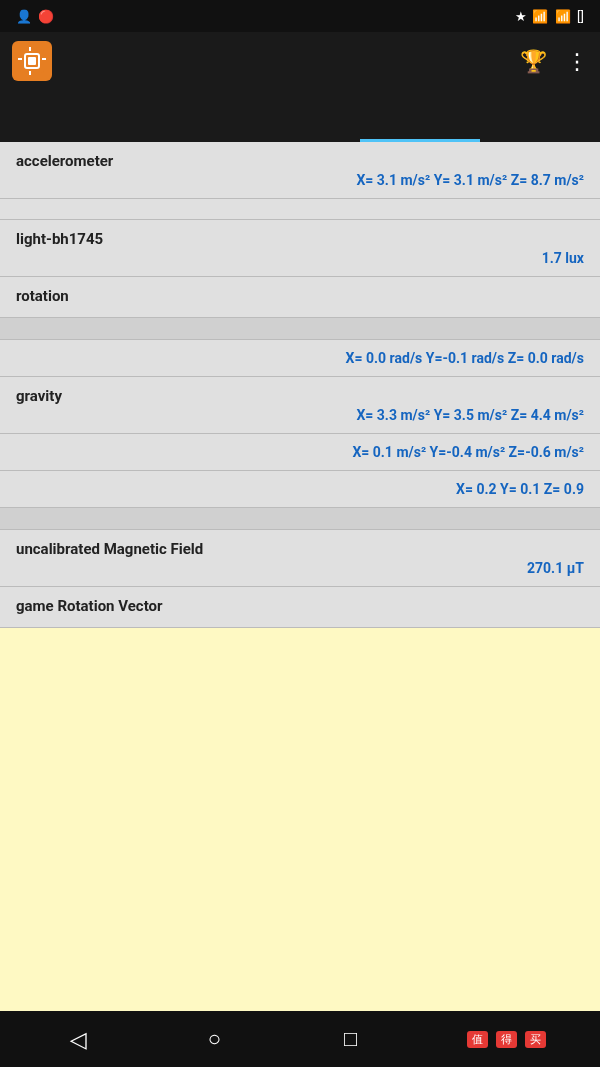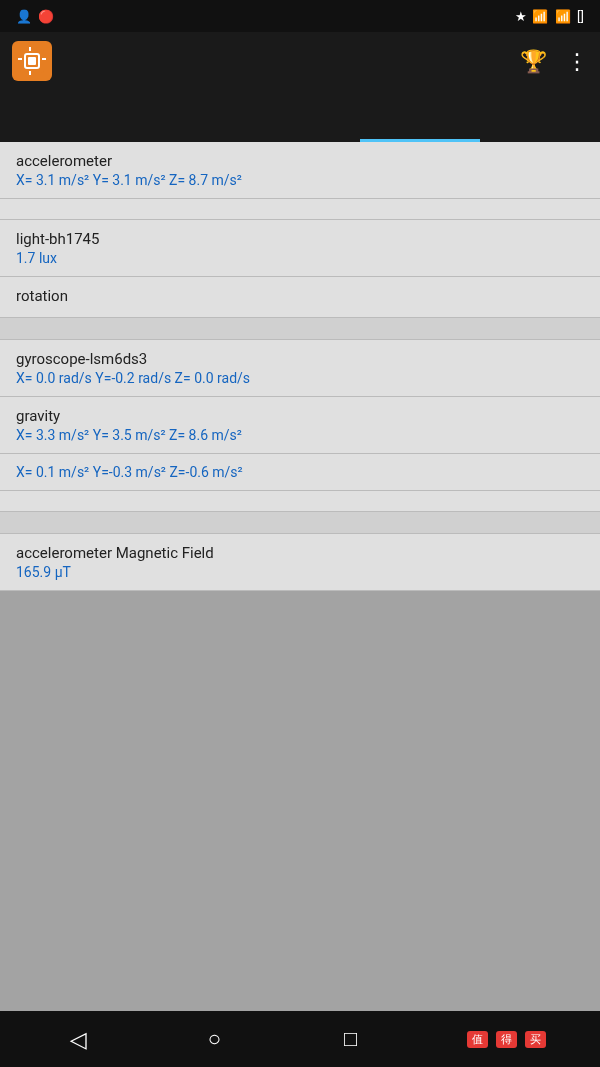--- a/index.html
+++ b/index.html
@@ -99,21 +99,22 @@
       left: 0;
       right: 0;
       height: 3px;
       background: #4fc3f7;
     }
 
     
     .content {
       flex: 1;
       overflow-y: auto;
-      background: #a3a3a3;
+      background: #fef9c3;
+      font-weight: bold;
     }
 
     
     .sensor-row {
       background: #e0e0e0;
       padding: 10px 16px;
       border-bottom: 1px solid #bbb;
     }
     .sensor-row.empty {
       background: #d0d0d0;
@@ -121,20 +122,21 @@
       padding: 0;
     }
     .sensor-name {
       font-size: 15px;
       color: #222;
       margin-bottom: 2px;
     }
     .sensor-value {
       font-size: 14px;
       color: #1565c0;
+      text-align: right;
     }
 
     
     .bottom-nav {
       background: #111;
       height: 56px;
       display: flex;
       align-items: center;
       justify-content: space-around;
       padding: 0 10px;
@@ -230,36 +232,39 @@
     </div>
     <div class="sensor-row">
       <div class="sensor-name">light-bh1745</div>
       <div class="sensor-value">1.7 lux</div>
     </div>
     <div class="sensor-row">
       <div class="sensor-name">rotation</div>
     </div>
     <div class="sensor-row empty"></div>
     <div class="sensor-row">
-      <div class="sensor-name">gyroscope-lsm6ds3</div>
-      <div class="sensor-value">X= 0.0 rad/s   Y=-0.2 rad/s   Z= 0.0 rad/s</div>
+      <div class="sensor-value">X= 0.0 rad/s   Y=-0.1 rad/s   Z= 0.0 rad/s</div>
     </div>
     <div class="sensor-row">
       <div class="sensor-name">gravity</div>
-      <div class="sensor-value">X= 3.3 m/s²   Y= 3.5 m/s²   Z= 8.6 m/s²</div>
-    </div>
-    <div class="sensor-row">
-      <div class="sensor-value">X= 0.1 m/s²   Y=-0.3 m/s²   Z=-0.6 m/s²</div>
-    </div>
-    <div class="sensor-row">
+      <div class="sensor-value">X= 3.3 m/s²   Y= 3.5 m/s²   Z= 4.4 m/s²</div>
+    </div>
+    <div class="sensor-row">
+      <div class="sensor-value">X= 0.1 m/s²   Y=-0.4 m/s²   Z=-0.6 m/s²</div>
+    </div>
+    <div class="sensor-row">
+      <div class="sensor-value">X= 0.2   Y= 0.1   Z= 0.9</div>
     </div>
     <div class="sensor-row empty"></div>
     <div class="sensor-row">
-      <div class="sensor-name">accelerometer Magnetic Field</div>
-      <div class="sensor-value">165.9 μT</div>
+      <div class="sensor-name">uncalibrated Magnetic Field</div>
+      <div class="sensor-value">270.1 μT</div>
+    </div>
+    <div class="sensor-row">
+      <div class="sensor-name">game Rotation Vector</div>
     </div>
   </div>
 
 <div class="bottom-nav">
   <div class="nav-btn">◁</div>
   <div class="nav-btn">○</div>
   <div class="nav-btn">□</div>
   <div class="bottom-nav-right">
     <span>值</span>
       <span>得</span>

